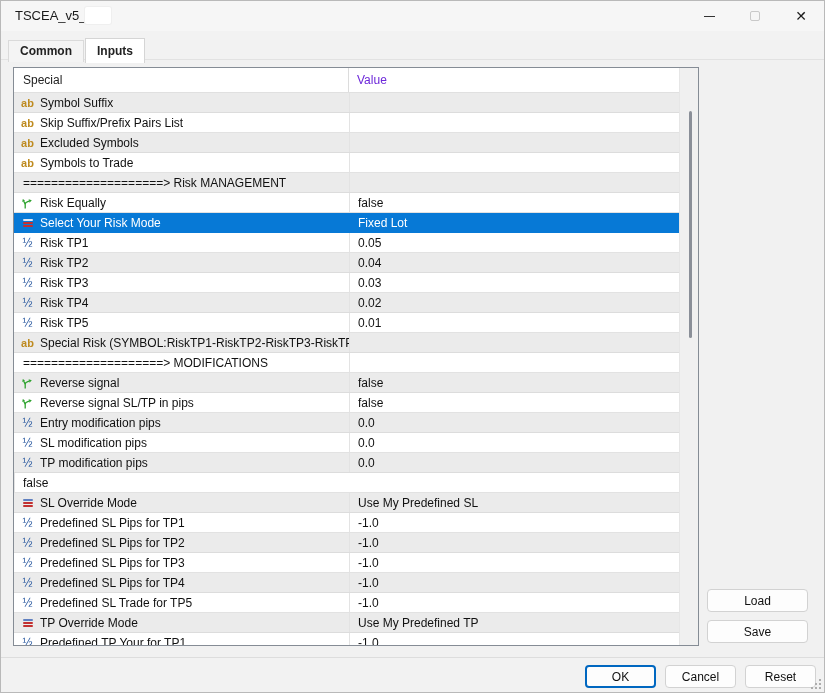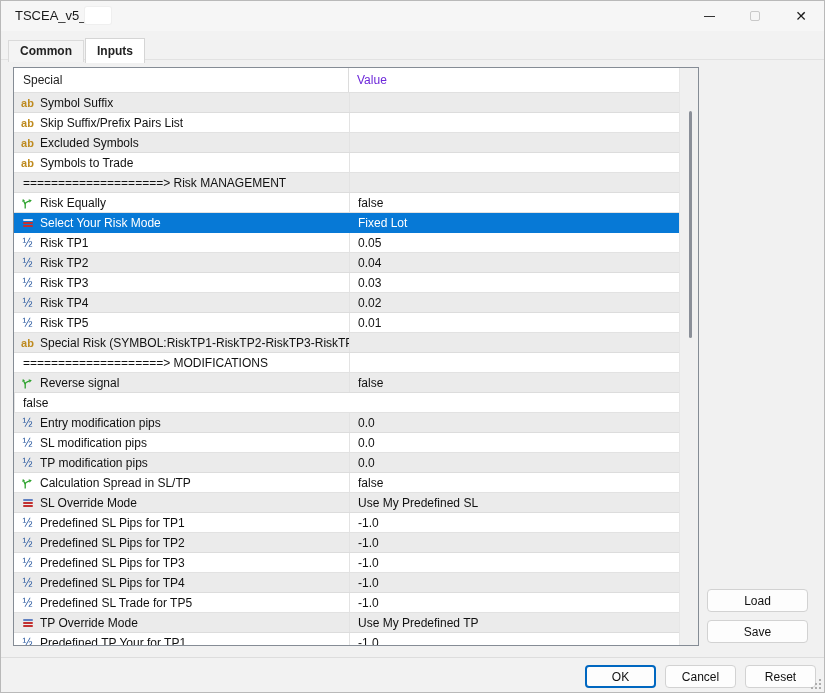--- a/index.html
+++ b/index.html
@@ -272,71 +272,71 @@
         </svg>
       </span>
 
       <span class="lbl">Reverse signal</span>
     </div>
     <div class="cell cval">
       <span class="val">false</span>
     </div>
   </div>
         <div class="row boolean">
-    <div class="cell cval">
-      <span class="val">false</span>
-    </div>
-  </div>
-        <div class="row double alt">
-    <div class="cell cvar">
-
-      <span class="ic ic-half">½</span>
-
-      <span class="lbl">Entry modification pips</span>
-    </div>
-    <div class="cell cval">
-      <span class="val">0.0</span>
-    </div>
-  </div>
-        <div class="row double">
-    <div class="cell cvar">
-
-      <span class="ic ic-half">½</span>
-
-      <span class="lbl">SL modification pips</span>
-    </div>
-    <div class="cell cval">
-      <span class="val">0.0</span>
-    </div>
-  </div>
-        <div class="row double alt">
-    <div class="cell cvar">
-
-      <span class="ic ic-half">½</span>
-
-      <span class="lbl">TP modification pips</span>
-    </div>
-    <div class="cell cval">
-      <span class="val">0.0</span>
-    </div>
-  </div>
-        <div class="row boolean">
     <div class="cell cvar">
 
       <span class="ic ic-bool">
         <svg width="13" height="13" viewBox="0 0 13 13">
           <path d="M4.2,12.5 L4.2,8.2 C4.2,6.8 5.4,6.2 6.8,5.7 L8.2,5.2" fill="none" stroke="#2FA32F" stroke-width="1.3"></path>
           <path d="M7.6,3.2 L10.8,4.2 L8.6,6.8 Z" fill="#2FA32F"></path>
           <path d="M4.2,8.2 C3.6,6.9 3.2,6.1 2.6,5.2" fill="none" stroke="#2FA32F" stroke-width="1.3"></path>
           <path d="M1.2,6.0 L1.8,3.0 L4.0,4.6 Z" fill="#2FA32F"></path>
         </svg>
       </span>
 
-      <span class="lbl">Calculation Spread in SL/TP</span>
-    </div>
+      <span class="lbl">Reverse signal SL/TP in pips</span>
+    </div>
+    <div class="cell cval">
+      <span class="val">false</span>
+    </div>
+  </div>
+        <div class="row double alt">
+    <div class="cell cvar">
+
+      <span class="ic ic-half">½</span>
+
+      <span class="lbl">Entry modification pips</span>
+    </div>
+    <div class="cell cval">
+      <span class="val">0.0</span>
+    </div>
+  </div>
+        <div class="row double">
+    <div class="cell cvar">
+
+      <span class="ic ic-half">½</span>
+
+      <span class="lbl">SL modification pips</span>
+    </div>
+    <div class="cell cval">
+      <span class="val">0.0</span>
+    </div>
+  </div>
+        <div class="row double alt">
+    <div class="cell cvar">
+
+      <span class="ic ic-half">½</span>
+
+      <span class="lbl">TP modification pips</span>
+    </div>
+    <div class="cell cval">
+      <span class="val">0.0</span>
+    </div>
+  </div>
+        <div class="row boolean">
     <div class="cell cval">
       <span class="val">false</span>
     </div>
   </div>
         <div class="row enum alt">
     <div class="cell cvar">
 
       <span class="ic ic-enum">
               <i></i>
               <i></i>

